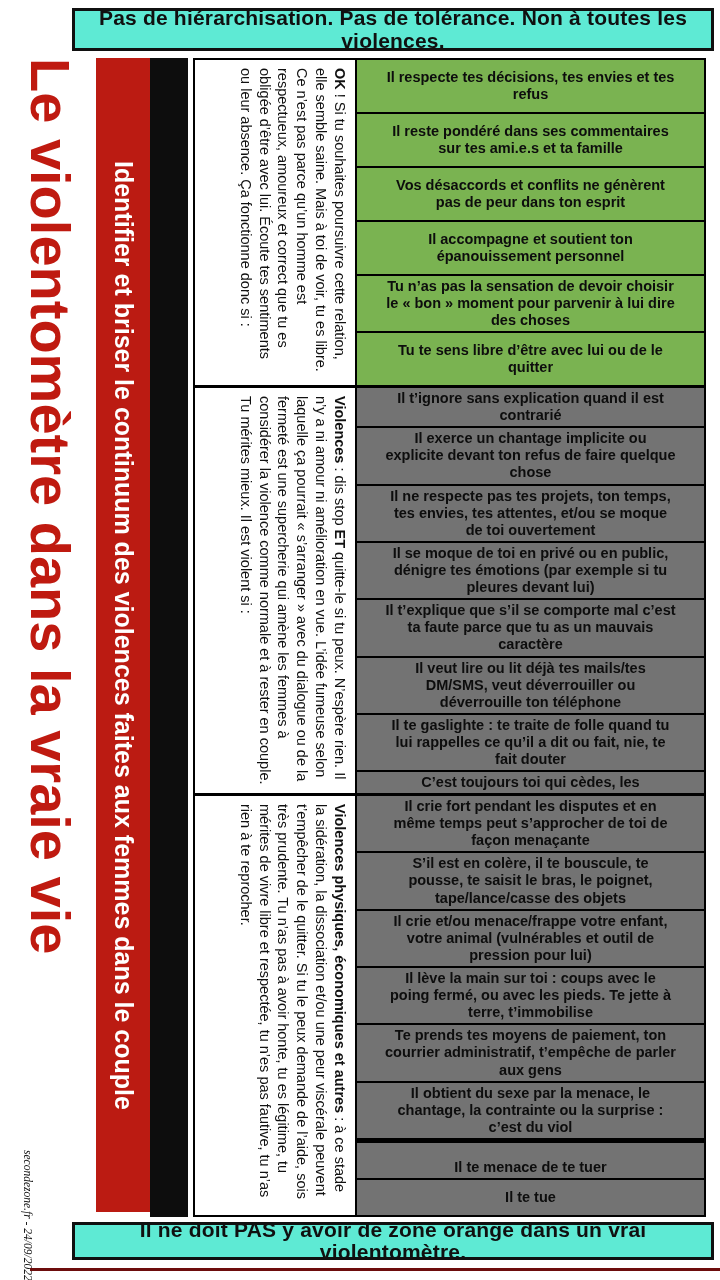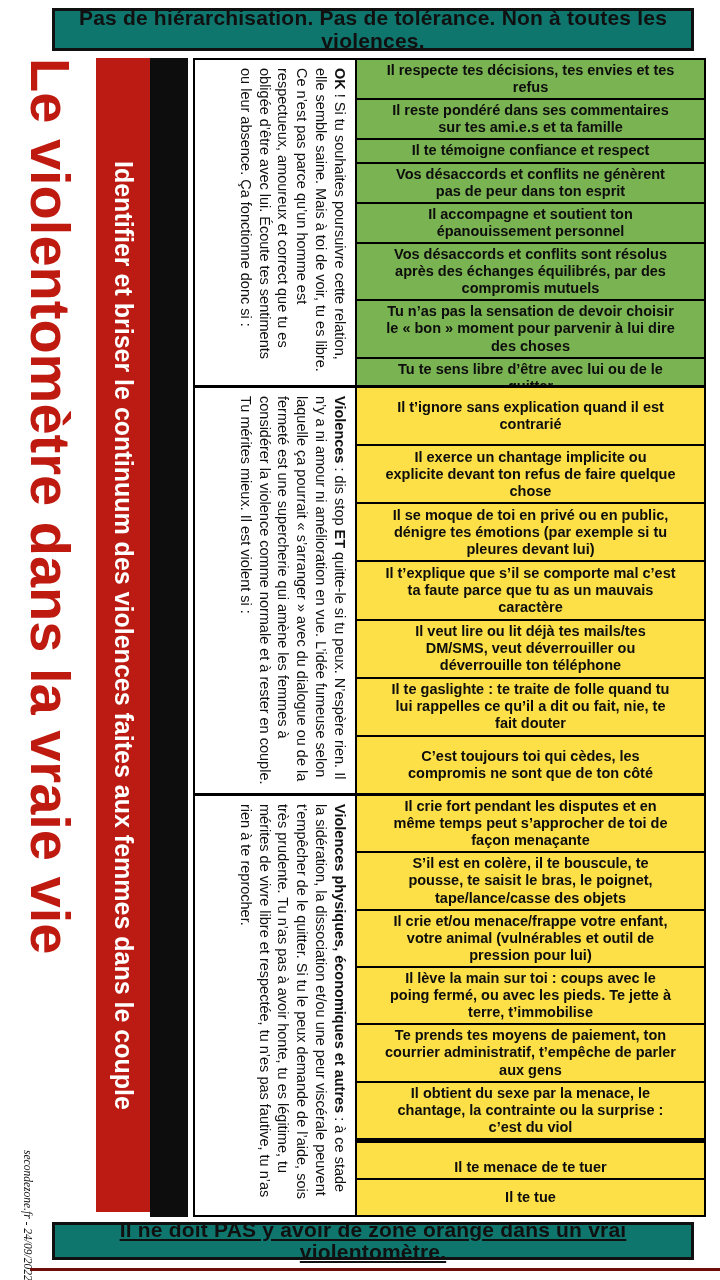--- a/index.html
+++ b/index.html
@@ -5,29 +5,29 @@
   html,body{margin:0;padding:0;background:#ffffff;}
   #poster{
     position:relative;
     width:720px;height:1280px;
     background:#ffffff;
     font-family:"Liberation Sans", sans-serif;
     overflow:hidden;
   }
   
   .banner{
-    position:absolute;left:52px;width:642px;
-    background:#0f766e;border:3px solid #101010;
+    position:absolute;left:72px;width:642px;
+    background:#5eead4;border:3px solid #101010;
     display:flex;align-items:center;justify-content:center;
     text-align:center;font-weight:bold;color:#101010;
     font-size:21px;line-height:1.05;box-sizing:border-box;
     letter-spacing:0.2px;
   }
   #top-banner{top:8px;height:43px;}
-  #bottom-banner{top:1222px;height:38px;text-decoration:underline;}
+  #bottom-banner{top:1222px;height:38px;}
   #bottom-line{
     position:absolute;left:30px;top:1268px;width:690px;height:3px;
     background:#6d0d0d;
   }
   
   #main-title{
     position:absolute;left:4px;top:58px;width:92px;height:1154px;
     writing-mode:vertical-rl;text-orientation:mixed;
     color:#bf1a10;font-weight:bold;font-size:56px;
     letter-spacing:0px;line-height:1;
@@ -80,21 +80,21 @@
     flex:1 1 0;
     display:flex;align-items:center;justify-content:center;
     text-align:center;
     font-weight:bold;font-size:14.5px;line-height:1.18;color:#0d0d0d;
     padding:2px 28px;box-sizing:border-box;
     border-top:2px solid #000;
   }
   .row:first-child{border-top:none;}
   .row.thick{border-top:5px solid #000;align-items:flex-end;}
   .green .row{background:#7ab351;}
-  .red .row{background:#fde047;}
+  .red .row{background:#737373;}
 </style>
 </head>
 <body>
 
 <div id="poster">
 
   <div id="top-banner" class="banner">
     <span>Pas de hiérarchisation. Pas de tolérance. Non à toutes les violences.</span>
   </div>
 
@@ -110,48 +110,45 @@
 
     <div class="vcell"><span class="b">OK</span><span> ! Si tu souhaites poursuivre cette relation, elle semble saine. Mais à toi de voir, tu es libre. Ce n’est pas parce qu’un homme est respectueux, amoureux et correct que tu es obligée d’être avec lui. Écoute tes sentiments ou leur absence. Ça fonctionne donc si :</span></div>
     <div class="sgroup green">
         <div class="row">
           <span>Il respecte tes décisions, tes envies et tes refus</span>
         </div>
         <div class="row">
           <span>Il reste pondéré dans ses commentaires sur tes ami.e.s et ta famille</span>
         </div>
         <div class="row">
-          <span>Il te témoigne confiance et respect</span>
-        </div>
-        <div class="row">
           <span>Vos désaccords et conflits ne génèrent pas de peur dans ton esprit</span>
         </div>
         <div class="row">
           <span>Il accompagne et soutient ton épanouissement personnel</span>
-        </div>
-        <div class="row">
-          <span>Vos désaccords et conflits sont résolus après des échanges équilibrés, par des compromis mutuels</span>
         </div>
         <div class="row">
           <span>Tu n’as pas la sensation de devoir choisir le « bon » moment pour parvenir à lui dire des choses</span>
         </div>
         <div class="row">
           <span>Tu te sens libre d’être avec lui ou de le quitter</span>
         </div>
       </div>
 
     <div class="vcell t1"><span class="b">Violences</span><span> : dis stop </span><span class="b">ET</span><span> quitte-le si tu peux. N’espère rien. Il n’y a ni amour ni amélioration en vue. L’idée fumeuse selon laquelle ça pourrait « s’arranger » avec du dialogue ou de la fermeté est une supercherie qui amène les femmes à considérer la violence comme normale et à rester en couple. Tu mérites mieux. Il est violent si :</span></div>
     <div class="sgroup red t1">
         <div class="row">
           <span>Il t’ignore sans explication quand il est contrarié</span>
         </div>
         <div class="row">
           <span>Il exerce un chantage implicite ou explicite devant ton refus de faire quelque chose</span>
         </div>
         <div class="row">
+          <span>Il ne respecte pas tes projets, ton temps, tes envies, tes attentes, et/ou se moque de toi ouvertement</span>
+        </div>
+        <div class="row">
           <span>Il se moque de toi en privé ou en public, dénigre tes émotions (par exemple si tu pleures devant lui)</span>
         </div>
         <div class="row">
           <span>Il t’explique que s’il se comporte mal c’est ta faute parce que tu as un mauvais caractère</span>
         </div>
         <div class="row">
           <span>Il veut lire ou lit déjà tes mails/tes DM/SMS, veut déverrouiller ou déverrouille ton téléphone</span>
         </div>
         <div class="row">
           <span>Il te gaslighte : te traite de folle quand tu lui rappelles ce qu’il a dit ou fait, nie, te fait douter</span>

